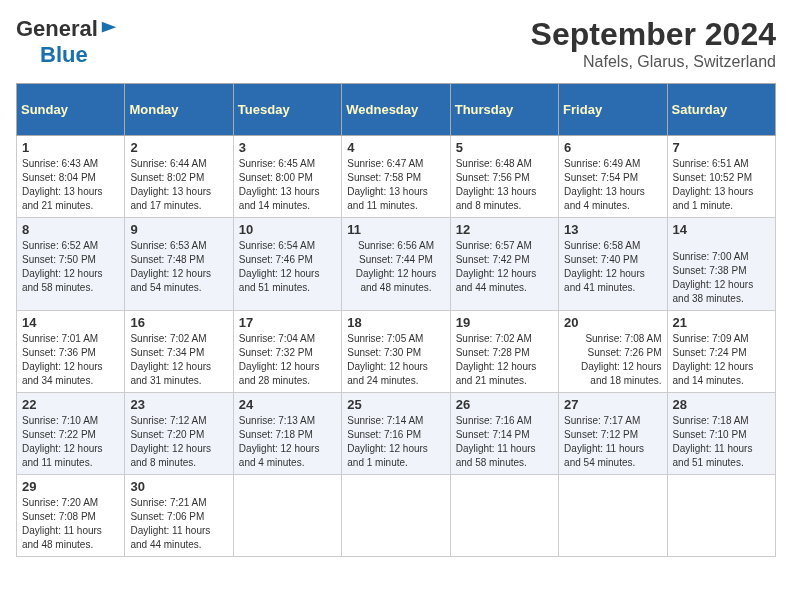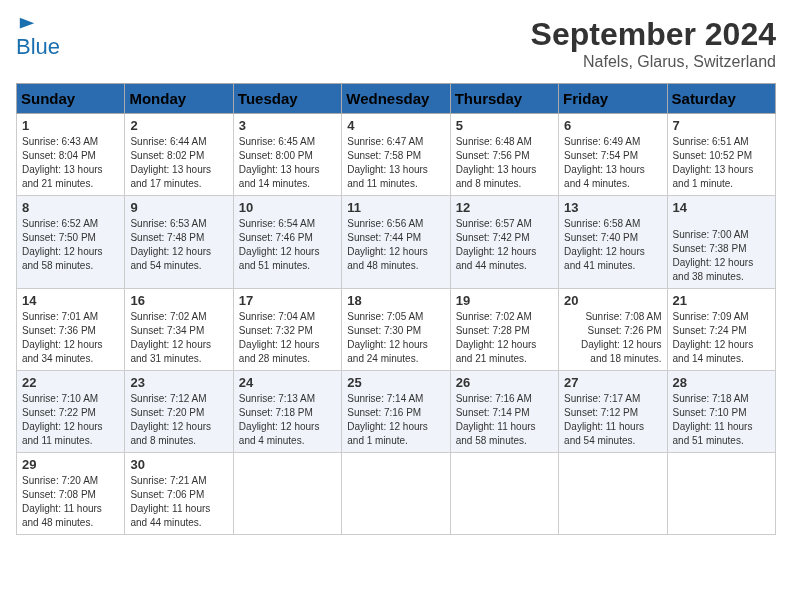--- a/index.html
+++ b/index.html
@@ -26,22 +26,23 @@
       align-items: center;
       gap: 0;
     }
     .logo-general {
       font-size: 22px;
       font-weight: bold;
       color: #333;
     }
     .logo-blue {
       font-size: 22px;
-      font-weight: normal;
+      font-weight: bold;
       color: #1a6faf;
+      margin-left: 24px;
     }
     .logo-icon {
       display: inline-block;
       width: 18px;
       height: 18px;
       margin-left: 2px;
     }
     .title-area {
       text-align: right;
     }
@@ -54,24 +55,24 @@
       font-size: 16px;
       color: #555;
     }
     table {
       width: 100%;
       border-collapse: collapse;
       table-layout: fixed;
     }
     th {
       background-color: #2b6cb0;
-      color: #000000;
-      font-size: 15px;
-      font-weight: bold;
-      padding: 6px 4px;
+      color: #fef9c3;
+      font-size: 13px;
+      font-weight: bold;
+      padding: 18px 4px;
       text-align: left;
       border: 1px solid #aaa;
     }
     td {
       border: 1px solid #ccc;
       vertical-align: top;
       padding: 4px 5px;
       font-size: 10.5px;
       color: #333;
       height: 82px;
@@ -97,20 +98,21 @@
       background-color: #fff;
     }
     th { background-color: #2b6cb0 !important; }
   </style>
 </head>
 <body>
 
 <div class="header-area">
   <div class="logo-area">
     <div class="logo-text">
+      <span class="logo-general">General</span>
       <svg class="logo-icon" viewBox="0 0 20 20">
         <polygon points="2,2 18,8 2,14" fill="#1a6faf"></polygon>
       </svg>
     </div>
     <span class="logo-blue">Blue</span>
   </div>
   <div class="title-area">
     <div class="month-title">September 2024</div>
     <div class="location-title">Nafels, Glarus, Switzerland</div>
   </div>
@@ -197,21 +199,21 @@
         </td>
         <td>
           <span class="day-number">10</span>
           <div class="day-info" style="white-space: pre-line;">Sunrise: 6:54 AM
 Sunset: 7:46 PM
 Daylight: 12 hours
 and 51 minutes.</div>
         </td>
         <td>
           <span class="day-number">11</span>
-          <div class="day-info" style="white-space: pre-line;">Sunrise: 6:56 AM
+          <div class="day-info" style="white-space: pre-line; text-align: center;">Sunrise: 6:56 AM
 Sunset: 7:44 PM
 Daylight: 12 hours
 and 48 minutes.</div>
         </td>
         <td>
           <span class="day-number">12</span>
           <div class="day-info" style="white-space: pre-line;">Sunrise: 6:57 AM
 Sunset: 7:42 PM
 Daylight: 12 hours
 and 44 minutes.</div>

